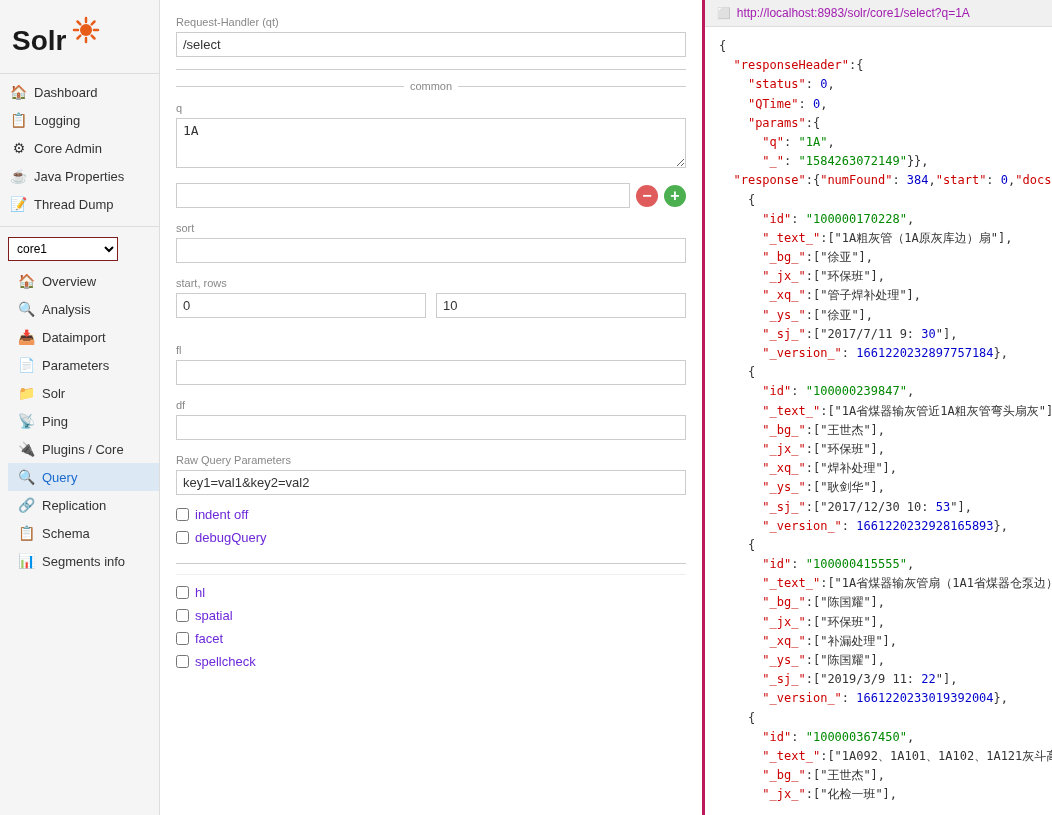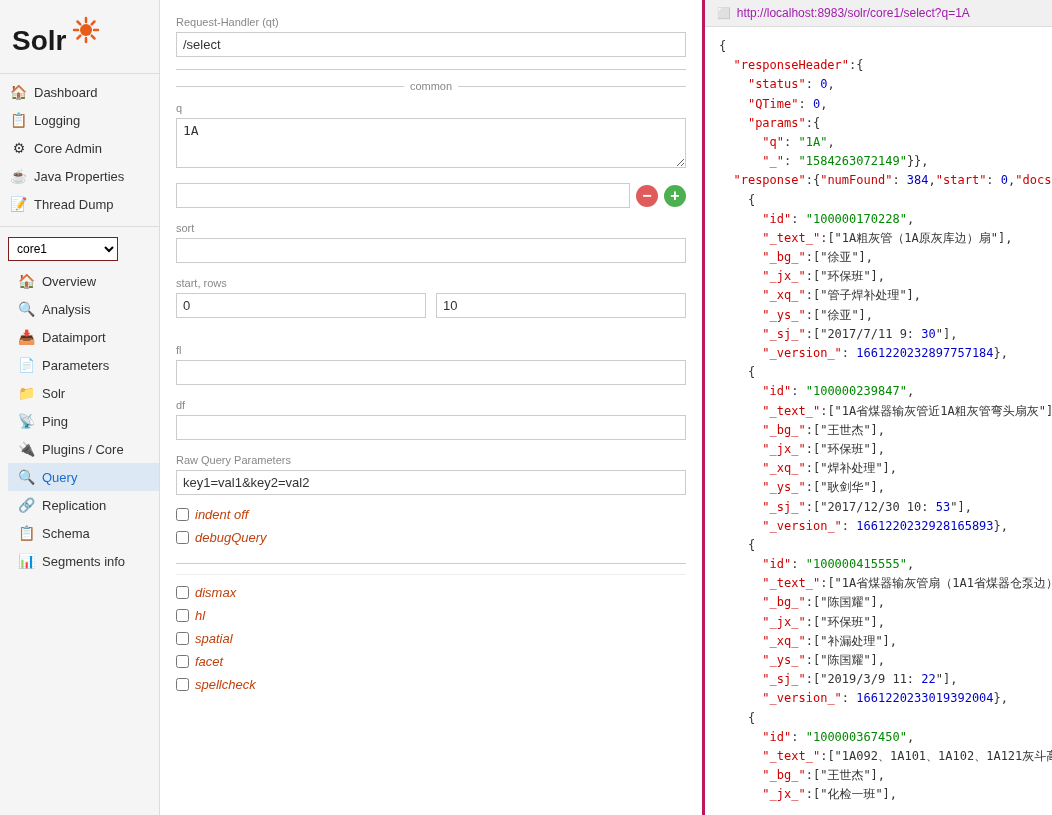--- a/index.html
+++ b/index.html
@@ -119,21 +119,21 @@
     .row-two .form-group { flex: 1; }
     .select-wt {
       width: 100%;
       padding: 4px 6px;
       border: 1px solid #ccc;
       font-size: 13px;
       height: 28px;
     }
     .checkbox-group { margin-bottom: 8px; display: flex; align-items: center; gap: 6px; }
     .checkbox-group input { cursor: pointer; }
-    .checkbox-group label { color: #c2410c; font-size: 13px; cursor: pointer; font-style: italic; }
+    .checkbox-group label { color: #6d28d9; font-size: 13px; cursor: pointer; }
     .section-checkboxes { margin-top: 10px; padding: 10px 0; border-top: 1px solid #eee; }
 
     
     #result-panel {
       flex: 1;
       display: flex;
       flex-direction: column;
       overflow: hidden;
       background: #fff;
     }
@@ -347,24 +347,20 @@
           <label for="indent">indent off</label>
         </div>
 
         <div class="checkbox-group">
           <input type="checkbox" id="debugQuery" style="">
           <label for="debugQuery">debugQuery</label>
         </div>
       </div>
 
       <div class="section-checkboxes">
-        <div class="checkbox-group">
-          <input type="checkbox" id="dismax" style="">
-          <label for="dismax">dismax</label>
-        </div>
         <div class="checkbox-group">
           <input type="checkbox" id="hl" style="">
           <label for="hl">hl</label>
         </div>
         <div class="checkbox-group">
           <input type="checkbox" id="spatial" style="">
           <label for="spatial">spatial</label>
         </div>
         <div class="checkbox-group">
           <input type="checkbox" id="facet" style="">

